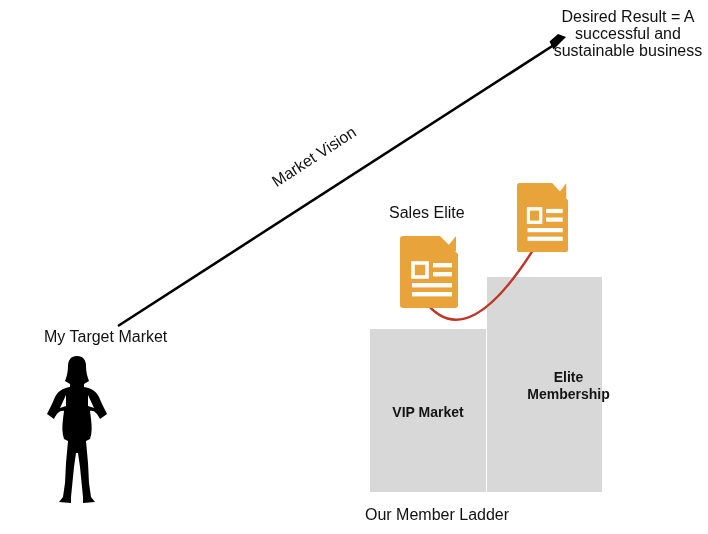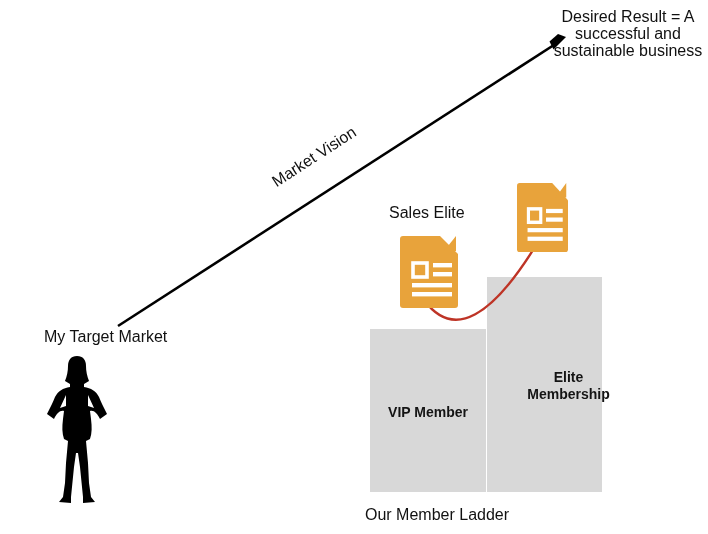--- a/index.html
+++ b/index.html
@@ -75,19 +75,19 @@
     <div>successful and</div>
     <div>sustainable business</div>
   </div>
 
   <div id="market-vision" class="abs label center" style="left:244px;top:148px;">Market Vision</div>
 
   <div class="abs label" style="left:0;top:328px;margin-left:44px;">My Target Market</div>
 
   <div class="abs label" style="left:389px;top:204px;">Sales Elite</div>
 
-  <div class="step-label" style="left:370px;top:404px;width:116px;">VIP Member</div>
+  <div class="step-label" style="left:370px;top:404px;width:116px;">VIP Market</div>
 
   <div class="step-label" style="left:499px;top:369px;width:91px;margin-left:24px;">Elite Membership</div>
 
   <div class="abs label" style="left:365px;top:506px;">Our Member Ladder</div>
 
 </div>
 
 </body></html>

